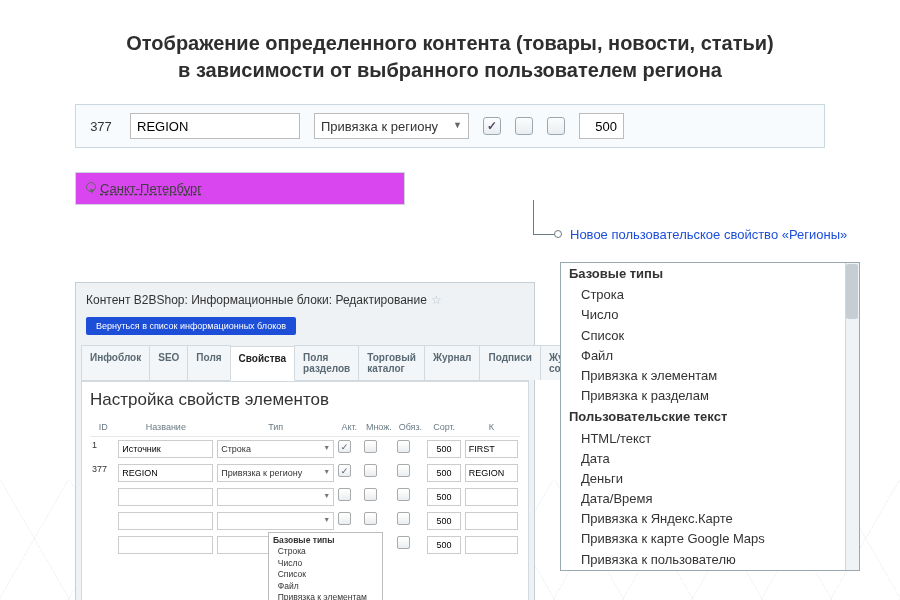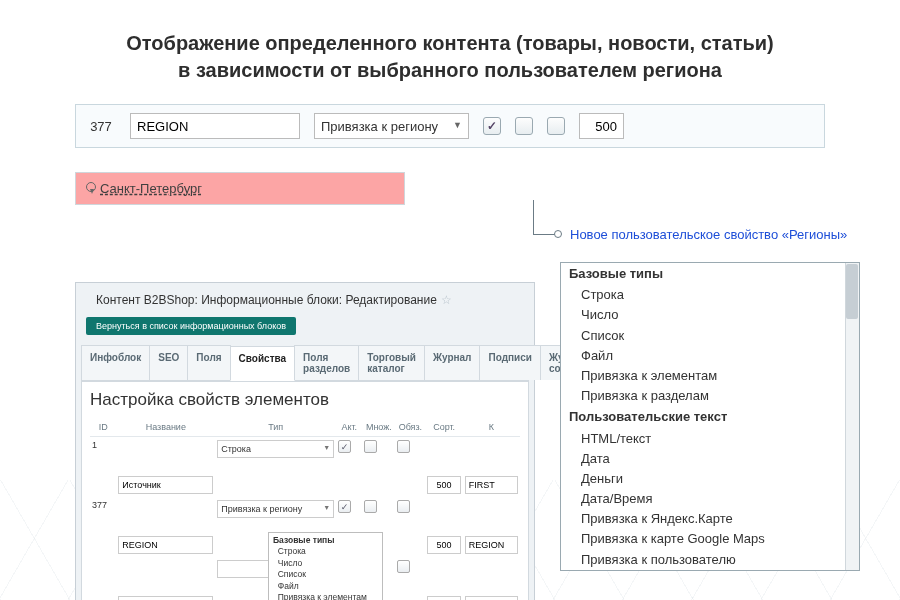--- a/index.html
+++ b/index.html
@@ -63,21 +63,21 @@
     display: inline-flex; align-items: center; justify-content: center;
     font-size: 12px; color:#546;
   }
   .cb.checked::before { content: "✓"; font-weight: bold; }
 
   
   .citybox {
     margin: 24px 0 0 75px;
     width: 330px;
     border: 1px solid #cfd6db;
-    background: #fca5a5;
+    background: #d946ef;
     padding: 8px 10px;
     font-size: 13px;
     display: flex; align-items: center; gap: 4px;
   }
   .pin {
     width: 10px; height: 14px; position: relative;
   }
   .pin::before {
     content: ""; position: absolute;
     width: 8px; height: 8px; border: 1.5px solid #666; border-radius: 50%;
@@ -119,29 +119,29 @@
   .admin {
     position: absolute;
     left: 75px; top: 282px;
     width: 460px;
     border: 1px solid #c7cfd6;
     background: #eef2f5;
     font-size: 11px;
     color:#333;
   }
   .admin .hdr {
-    padding: 10px 10px 6px 20px;
+    padding: 10px 10px 6px 10px;
     font-size: 12px;
     display:flex; align-items:flex-start; gap:4px;
   }
   .admin .hdr .star { color:#b9c4cc; font-size:12px; }
   .admin .backbtn {
     margin: 4px 0 0 10px;
     display:inline-block;
-    background:#0f766e;
+    background:#1d4ed8;
     color:#fff;
     font-size:9px;
     padding:4px 10px;
     border-radius:2px;
   }
   .admin .tabs {
     margin: 10px 5px 0 5px;
     display:flex; gap:0;
     border-bottom:1px solid #d2d9df;
     font-size:10px;
@@ -168,21 +168,21 @@
   }
   .admin .panel-title { font-size:17px; margin-bottom:8px; color:#333; }
   .admin table { width:100%; border-collapse:collapse; font-size:9px; }
   .admin th {
     text-align:center; font-weight:normal; color:#6a7a84;
     border-bottom:1px solid #e3e8ec; padding:4px 2px;
   }
   .admin td { padding:3px 2px; vertical-align:top; }
   .admin input.mini {
     width:100%; height:18px;
-    border:1px solid #ccc; font-size:9px; padding:0 3px;margin-top:36px;
+    border:1px solid #ccc; font-size:9px; padding:0 3px;
   }
   .admin .mini-select {
     width:100%; height:18px; border:1px solid #ccc; font-size:9px;
     padding:0 14px 0 3px; position:relative; background:#fff;
     display:inline-flex; align-items:center;
   }
   .admin .mini-select::after{
     content:"▼"; position:absolute; right:3px; top:3px; font-size:7px; color:#777;
   }
   .admin .mini-cb {

